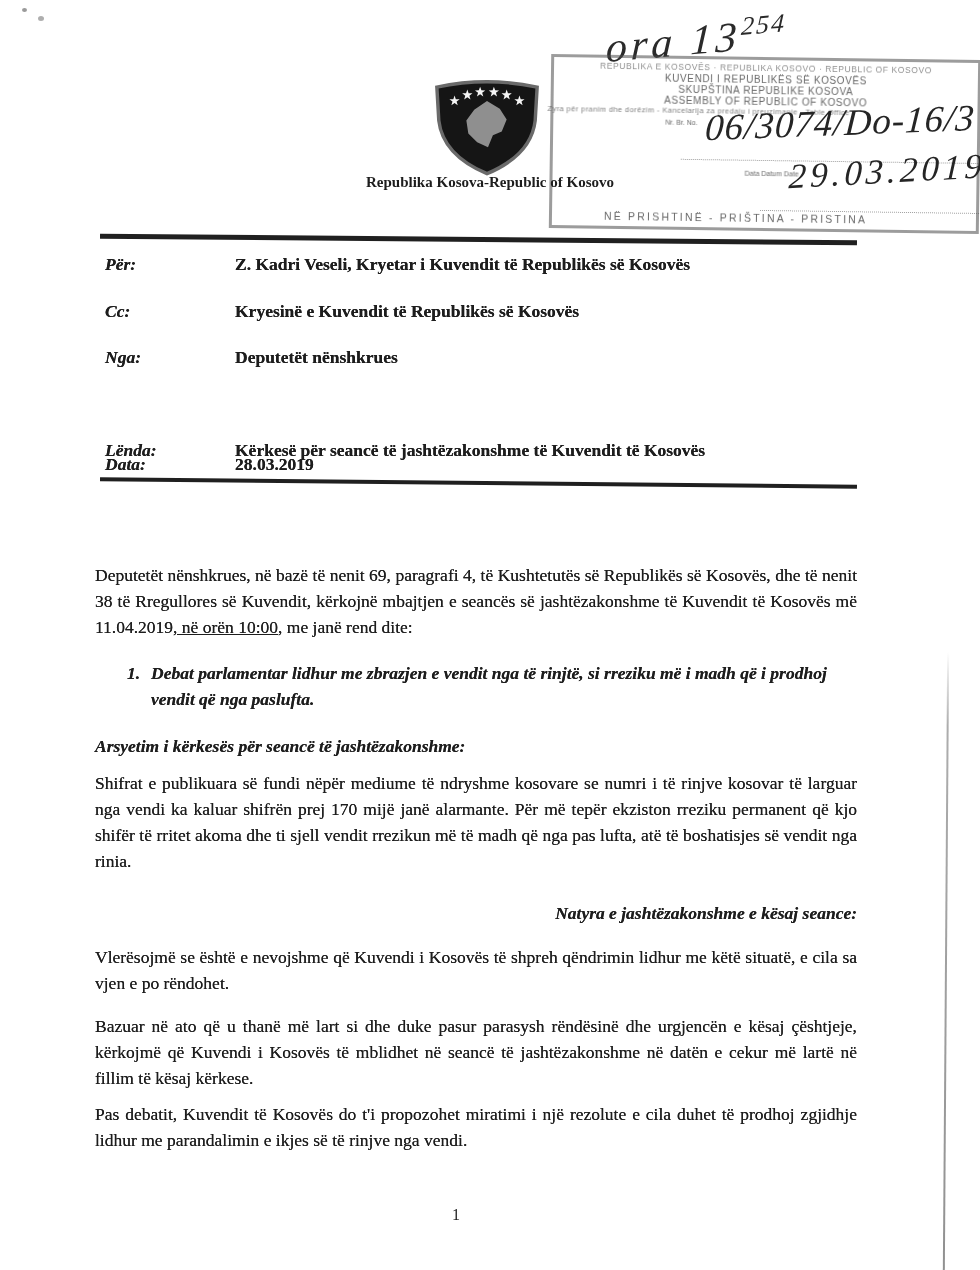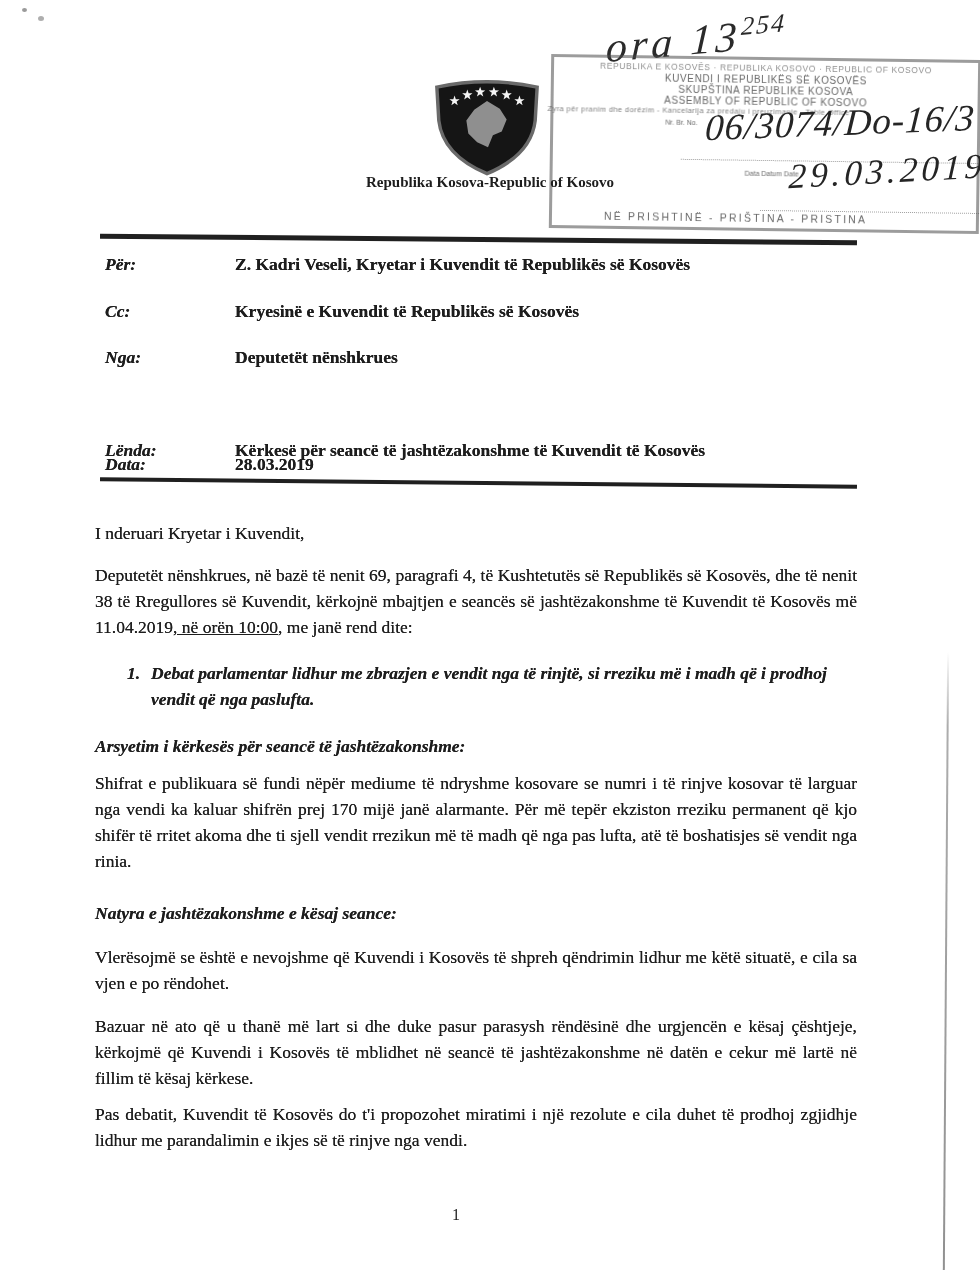--- a/index.html
+++ b/index.html
@@ -144,36 +144,35 @@
   </div>
   <div class="memo-row" style="top:416px;margin-top:38px;">
     <span class="memo-label">Data:</span><span class="memo-value">28.03.2019</span>
   </div>
   <div class="memo-row" style="top:440px;">
     <span class="memo-label">Lënda:</span><span class="memo-value">Kërkesë për seancë të jashtëzakonshme të Kuvendit të Kosovës</span>
   </div>
 
   <div class="rule rule2"></div>
 
-  <div class="btxt" style="top:520px;">I nderuari Kryetar i Kuvendit,</div>
 
   <div class="btxt just" style="top:562px;">
     <span>Deputetët nënshkrues, në bazë të nenit 69, paragrafi 4, të Kushtetutës së Republikës së Kosovës, dhe të nenit 38 të Rregullores së Kuvendit, kërkojnë mbajtjen e seancës së jashtëzakonshme të Kuvendit të Kosovës më 11.04.2019</span><span class="bodyu">, në orën 10:00</span><span>, me janë rend dite:</span>
   </div>
 
   <div class="btxt list-item" style="top:660px;">
     <span class="li-num">1.</span>
     <span class="li-text">Debat parlamentar lidhur me zbrazjen e vendit nga të rinjtë, si rreziku më i madh që i prodhoj vendit që nga paslufta.</span>
   </div>
 
   <div class="btxt sec-head" style="top:733px;">Arsyetim i kërkesës për seancë të jashtëzakonshme:</div>
 
   <div class="btxt just" style="top:770px;">Shifrat e publikuara së fundi nëpër mediume të ndryshme kosovare se numri i të rinjve kosovar të larguar nga vendi ka kaluar shifrën prej 170 mijë janë alarmante. Për më tepër ekziston rreziku permanent që kjo shifër të rritet akoma dhe ti sjell vendit rrezikun më të madh që nga pas lufta, atë të boshatisjes së vendit nga rinia.</div>
 
-  <div class="btxt sec-head" style="top:900px;">Natyra e jashtëzakonshme e kësaj seance:</div>
+  <div class="btxt sec-head" style="top:900px;text-align:right;">Natyra e jashtëzakonshme e kësaj seance:</div>
 
   <div class="btxt just" style="top:944px;">Vlerësojmë se është e nevojshme që Kuvendi i Kosovës të shpreh qëndrimin lidhur me këtë situatë, e cila sa vjen e po rëndohet.</div>
 
   <div class="btxt just" style="top:1013px;">Bazuar në ato që u thanë më lart si dhe duke pasur parasysh rëndësinë dhe urgjencën e kësaj çështjeje, kërkojmë që Kuvendi i Kosovës të mblidhet në seancë të jashtëzakonshme në datën e cekur më lartë në fillim të kësaj kërkese.</div>
 
   <div class="btxt just" style="top:1101px;">Pas debatit, Kuvendit të Kosovës do t'i propozohet miratimi i një rezolute e cila duhet të prodhoj zgjidhje lidhur me parandalimin e ikjes së të rinjve nga vendi.</div>
 
   <div class="page-num">1</div>
 
 </div>

